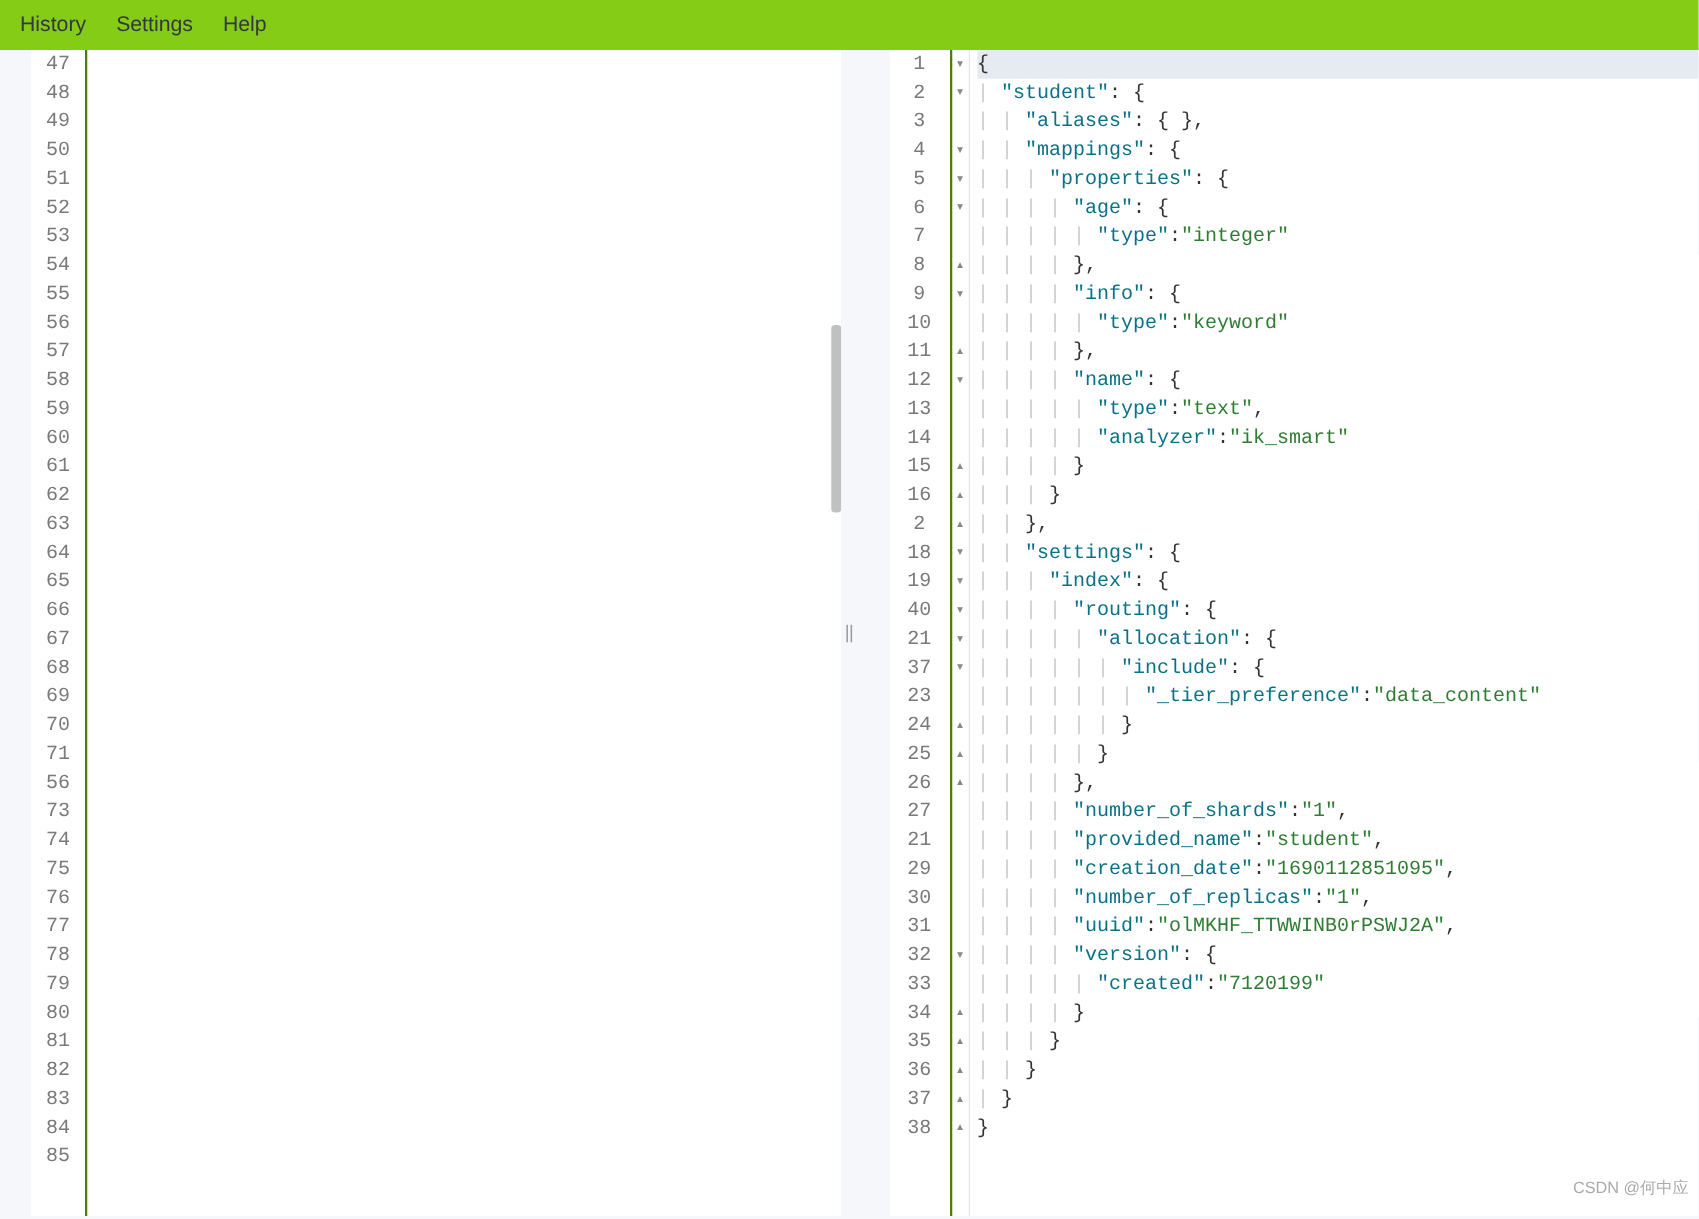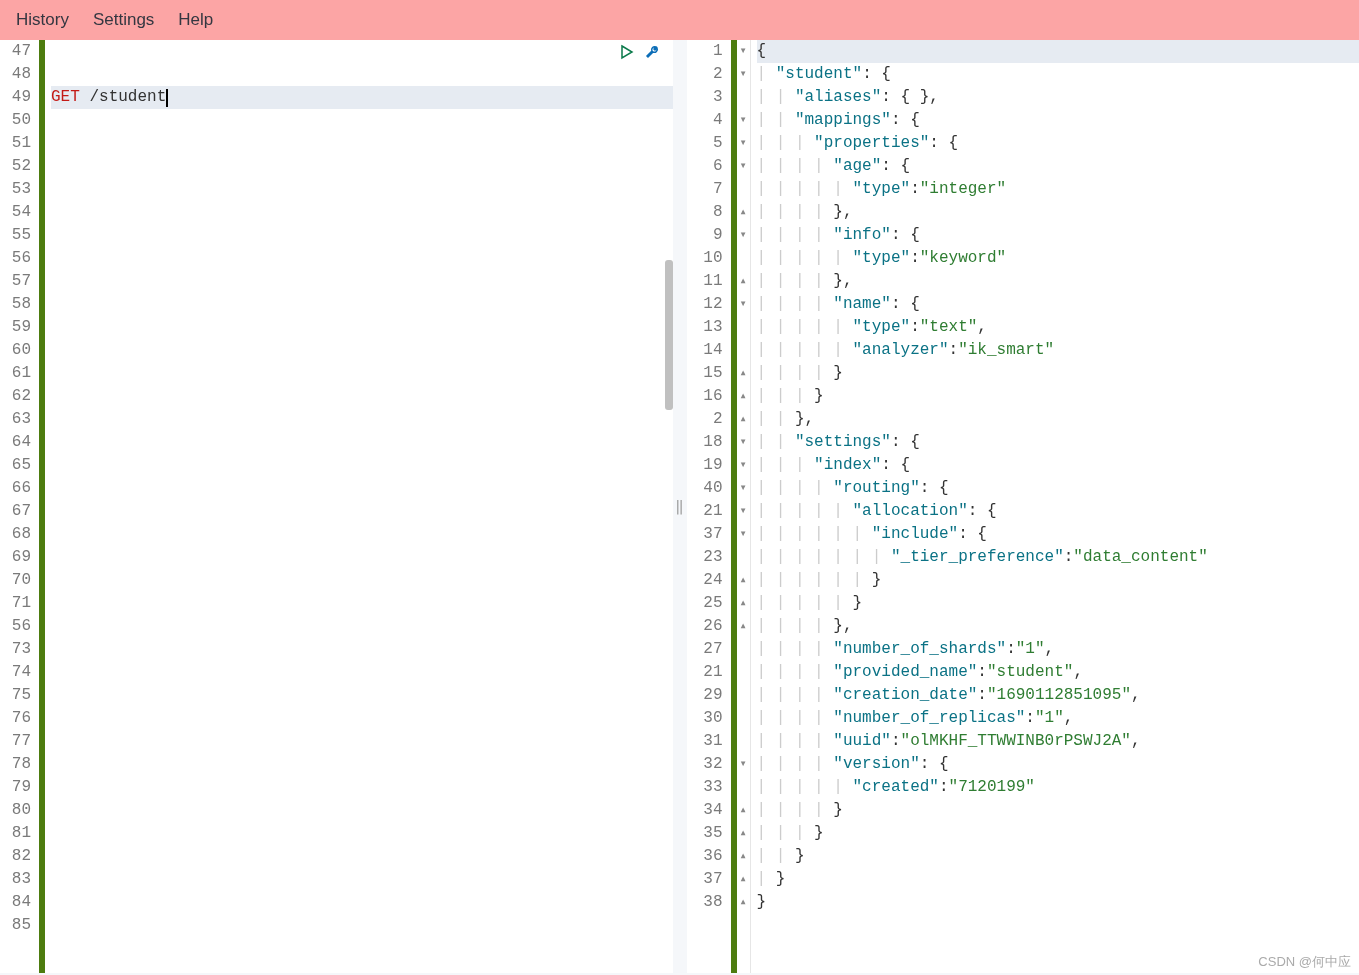--- a/index.html
+++ b/index.html
@@ -7,47 +7,48 @@
       font-family: Consolas, Monaco, 'Courier New', monospace;
       font-size: 16px;
       background: #f5f7fa;
       color: #333;
       overflow: hidden;
     }
     .menubar {
       display: flex;
       gap: 24px;
       padding: 10px 16px;
-      background: #fca5a5;
+      background: #84cc16;
       font-family: Arial, sans-serif;
       font-size: 17px;
       color: #343741;
     }
     .menubar span { cursor: pointer; }
     .workspace {
       display: flex;
       height: calc(100vh - 42px);
       position: relative;
     }
     .pane {
       display: flex;
       flex: 1;
       overflow: hidden;
       position: relative;
     }
     .gutter {
       background: #fff;
       color: #7a7a7a;
-      text-align: right;
+      text-align: center;
       padding: 0 8px;
       user-select: none;
       font-size: 16px;
       line-height: 23px;
-      border-right: 6px solid #4d7c0f;
+      border-right: 2px solid #4d7c0f;
       min-width: 45px;
+      margin-left: 25px;
     }
     .gutter-right {
       min-width: 50px;
     }
     .code {
       flex: 1;
       background: #fff;
       font-size: 16px;
       line-height: 23px;
       white-space: pre;
@@ -121,21 +122,21 @@
       right: 0;
       top: 220px;
       width: 8px;
       height: 150px;
       background: #c0c0c0;
       border-radius: 3px;
     }
     .watermark {
       position: fixed;
       right: 8px;
-      bottom: 4px;
+      bottom: 16px;
       font-family: Arial, sans-serif;
       font-size: 13px;
       color: #aaa;
     }
     .gutter-line { height: 23px; }
   </style>
 </head>
 <body>
 
 <div class="menubar">
@@ -182,37 +183,20 @@
         <div class="gutter-line">78</div>
         <div class="gutter-line">79</div>
         <div class="gutter-line">80</div>
         <div class="gutter-line">81</div>
         <div class="gutter-line">82</div>
         <div class="gutter-line">83</div>
         <div class="gutter-line">84</div>
         <div class="gutter-line">85</div>
       </div>
     <div class="code" id="left-code">
-      <div class="line active">
-        <span class="method">GET</span>
-        <span>&nbsp;</span>
-        <span class="path">/student</span><span class="cursor"></span>
-        <div class="action-icons">
-          <div class="icon-btn play-icon">
-            <svg width="16" height="16" viewBox="0 0 16 16">
-                <polygon points="3,2 13,8 3,14" stroke-width="1.5"></polygon>
-              </svg>
-          </div>
-          <div class="icon-btn wrench-icon">
-            <svg width="16" height="16" viewBox="0 0 16 16">
-                <path d="M12 4a3 3 0 0 1-4 4L3 13l-1-1 5-5a3 3 0 0 1 4-4l-2 2 1 1 2-2z" stroke-width="1.5"></path>
-              </svg>
-          </div>
-        </div>
-      </div>
       <div class="scrollbar-stub"></div>
     <div class="line"></div><div class="line"></div><div class="line"></div><div class="line"></div><div class="line"></div><div class="line"></div><div class="line"></div><div class="line"></div><div class="line"></div><div class="line"></div><div class="line"></div><div class="line"></div><div class="line"></div><div class="line"></div><div class="line"></div><div class="line"></div><div class="line"></div><div class="line"></div><div class="line"></div><div class="line"></div><div class="line"></div><div class="line"></div><div class="line"></div><div class="line"></div><div class="line"></div><div class="line"></div><div class="line"></div><div class="line"></div><div class="line"></div><div class="line"></div><div class="line"></div><div class="line"></div><div class="line"></div><div class="line"></div><div class="line"></div></div>
   </div>
 
   <div class="splitter">‖</div>
 
   <div class="pane">
     <div class="gutter gutter-right" id="right-gutter">
         <div class="gutter-line">1</div>
         <div class="gutter-line">2</div>

